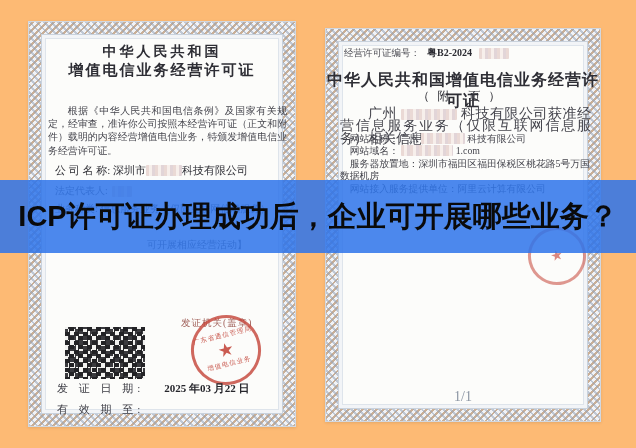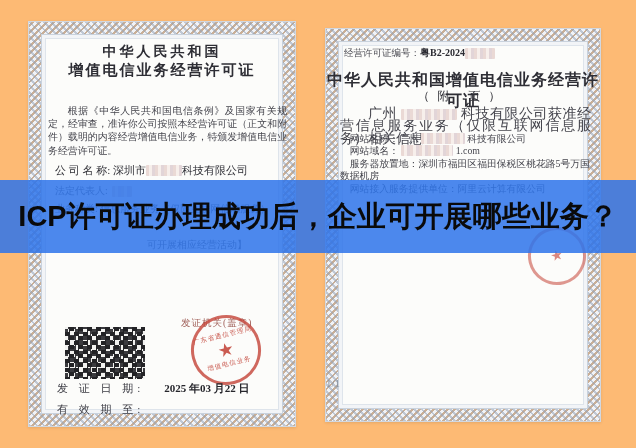--- a/index.html
+++ b/index.html
@@ -34,28 +34,28 @@
       repeating-conic-gradient(#3a3a3e 0% 25%, #f2f2f0 0% 50%) 3px 2px/15px 11px;
     filter:blur(.3px)}
   .lc-issuer{left:152px;top:295px;font-size:9.5px;letter-spacing:1px;color:#a2635c}
   .date-row{left:28px;display:flex;align-items:center;font-size:11px}
   .row-label{letter-spacing:4px;color:#3c3c44}
   .row-value{margin-left:20px;font-weight:bold;color:#26262c}
   .lc-issue{top:359px}
   .lc-valid{top:380px}
 
   
-  .rc-license{top:17px;left:18px;font-size:9.5px;color:#4a4a52;display:flex;align-items:center;}
+  .rc-license{top:17px;left:18px;font-size:9.5px;color:#4a4a52;display:flex;align-items:center;gap:7px}
   .rc-license .no{font-size:10px;font-weight:bold;color:#2c2c33}
   .rc-title{top:41px;left:0;right:0;text-align:center;font-size:16px;font-weight:bold;letter-spacing:1px;color:#2e2e35}
   .rc-subtitle{top:59px;left:0;right:0;text-align:center;font-size:12px;font-weight:normal;letter-spacing:8px;color:#2e2e35}
   .rc-intro{top:79px;left:14px;width:251px;font-size:14px;line-height:12.4px;text-align:justify;text-indent:2em;color:#45454d}
   .rc-rows{top:104px;left:14px;width:251px;font-size:9.8px;line-height:12.4px;color:#45454d}
   .rc-rows > div{text-indent:1em}
-  .rc-page{bottom:32px;left:0;right:0;font-size:11px;color:#8b95a3}
+  .rc-page{bottom:16px;left:0;right:0;text-align:center;font-size:14px;color:#8b95a3}
 
   
   .seal{position:absolute;border-radius:50%;display:flex;flex-direction:column;align-items:center;justify-content:center;gap:1px;transform:rotate(-14deg)}
   .seal-star{font-size:18px;line-height:1}
   .seal-arc{font-size:6.5px;letter-spacing:1px;white-space:nowrap}
   .lc-seal{left:162px;top:293px;width:70px;height:70px;border:3px solid rgba(193,62,50,.78);color:rgba(193,62,50,.85)}
   .rc-seal{left:202px;top:198px;width:58px;height:58px;border:3px solid rgba(202,84,72,.6);color:rgba(202,84,72,.7)}
   .rc-seal .seal-star{font-size:14px}
 
   

